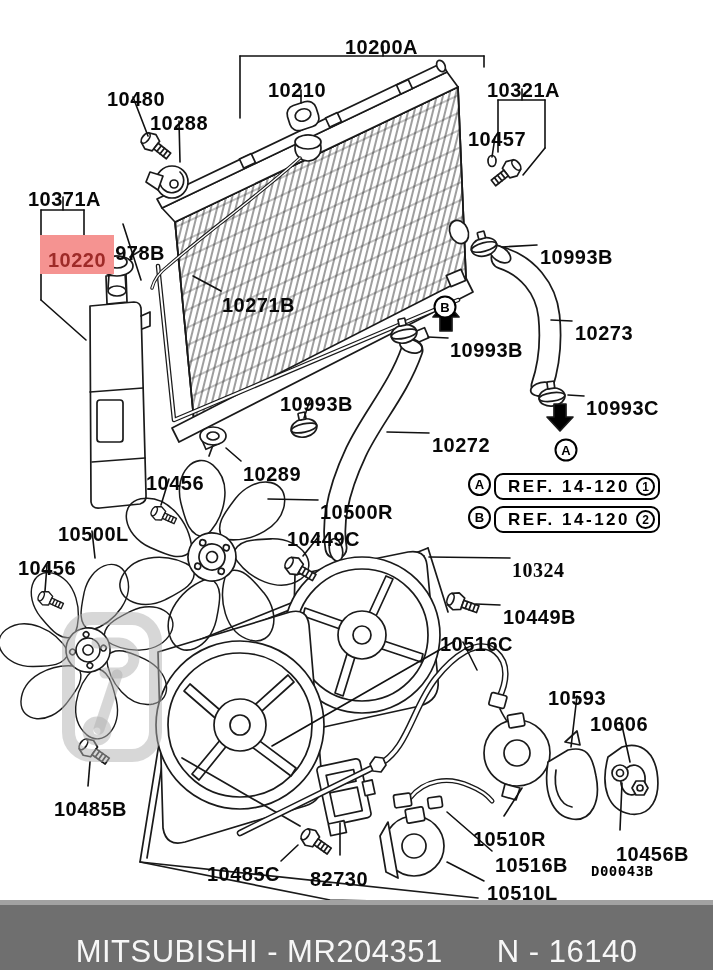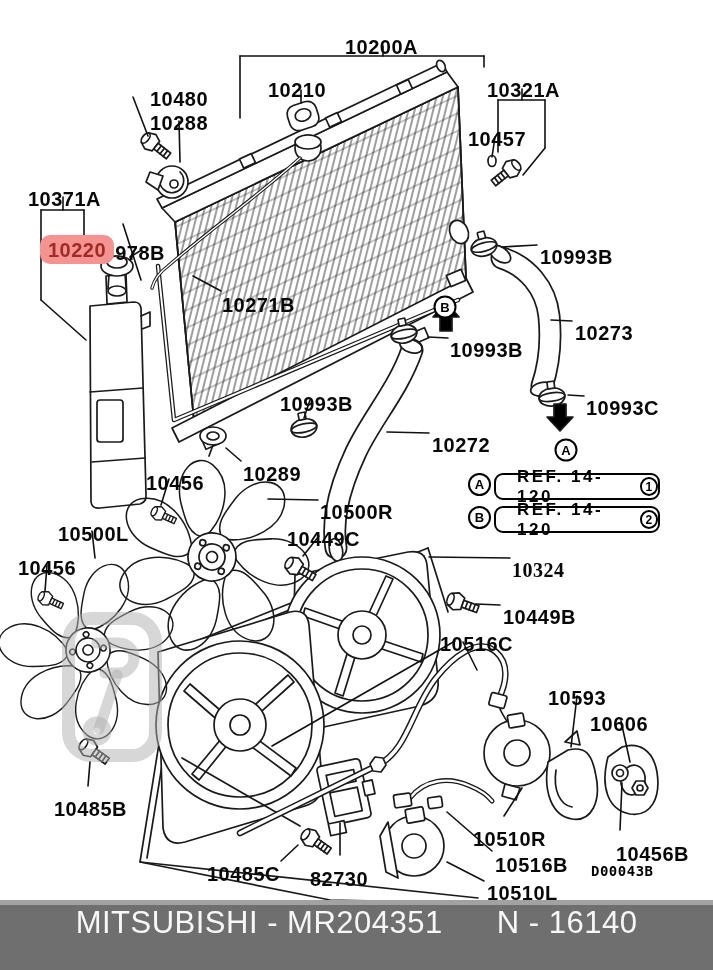--- a/index.html
+++ b/index.html
@@ -3,48 +3,48 @@
 <meta charset="utf-8">
 <style>
   html,body{margin:0;padding:0;background:#fff;}
   #stage{position:relative;width:713px;height:970px;background:#fff;overflow:hidden;
          font-family:"Liberation Sans",sans-serif;}
   #art,#leaders{position:absolute;left:0;top:0;pointer-events:none;}
   #labels{position:absolute;left:0;top:12px;width:713px;height:970px;pointer-events:none;}
   .part-label{position:absolute;font:700 20px "Liberation Sans",sans-serif;color:#080808;
               letter-spacing:.5px;white-space:nowrap;line-height:1;pointer-events:auto;}
   .part-label.highlight{background:var(--hl-bg,#f59391);color:var(--hl-fg,#9e2b28);
-              padding:5px 8px 4px;border-radius:10px;margin-left:-8px;margin-top:-3px;}
+              padding:15px 8px 4px;border-radius:0;margin-left:-8px;margin-top:-3px;}
   .circle-marker{position:absolute;width:23px;height:23px;border:2.2px solid #000;border-radius:50%;
               box-sizing:border-box;display:flex;align-items:center;justify-content:center;
               font:700 13px "Liberation Sans",sans-serif;color:#000;background:#fff;
               transform:translate(-50%,-50%);pointer-events:auto;}
   
   #watermark{position:absolute;left:0;top:0;width:713px;height:970px;pointer-events:none;}
   #wm-logo{position:absolute;left:62px;top:612px;width:100px;height:150px;
            border:13px solid rgba(176,176,176,.5);border-radius:30px;box-sizing:border-box;}
   #wm-text{position:absolute;left:170px;top:600px;font:700 150px "Liberation Sans",sans-serif;
            letter-spacing:7px;color:rgba(185,185,185,.30);
            -webkit-text-stroke:3px rgba(168,168,168,.55);white-space:nowrap;}
   
   .ref-row{position:absolute;left:0;top:0;height:27px;}
   .ref-circ{position:absolute;width:23px;height:23px;border:2.2px solid #000;border-radius:50%;
            box-sizing:border-box;display:flex;align-items:center;justify-content:center;
            font:700 13px "Liberation Sans",sans-serif;background:#fff;}
   .ref-box{position:absolute;left:26px;top:0;width:166px;height:27px;border:2.2px solid #000;
            border-radius:9px;box-sizing:border-box;display:flex;align-items:center;background:#fff;}
-  .ref-box .ref-text{font:700 17px "Liberation Sans",sans-serif;letter-spacing:2.5px;padding-left:21px;}
+  .ref-box .ref-text{font:700 17px "Liberation Sans",sans-serif;letter-spacing:2.5px;padding-left:12px;}
   .ref-box .ref-num{margin-left:6px;width:19px;height:19px;border:2px solid #000;border-radius:50%;
            box-sizing:border-box;display:flex;align-items:center;justify-content:center;
            font:700 12px "Liberation Sans",sans-serif;}
   #diagram-code{position:absolute;left:591px;top:863px;font:700 14px "DejaVu Sans Mono",monospace;
            color:#000;letter-spacing:.5px;}
   
   #footer{position:absolute;left:0;top:900px;width:713px;height:70px;background:#6f6f6f;
-          border-top:5px solid #a2a2a2;box-sizing:border-box;display:flex;align-items:flex-start;
+          border-top:5px solid #a2a2a2;box-sizing:border-box;display:flex;align-items:flex-end;
           justify-content:center;gap:54px;}
   #footer span{font:400 31px "Liberation Sans",sans-serif;color:#f7f7f7;letter-spacing:.5px;}
 </style>
 </head>
 <body>
 
 <div id="stage">
 
   <svg id="art" width="713" height="970" viewBox="0 0 713 970">
     <defs>
@@ -336,21 +336,21 @@
         <line x1="340" y1="855" x2="340" y2="823"></line>
         <line x1="620" y1="830" x2="622" y2="783"></line>
       </g>
   </svg>
 
   <div id="labels">
       <div class="part-label" style="left: 345px; top: 25px;">10200A</div>
       <div class="part-label" style="left: 268px; top: 68px;">10210</div>
       <div class="part-label" style="left: 487px; top: 68px;">10321A</div>
       <div class="part-label" style="left: 468px; top: 117px;">10457</div>
-      <div class="part-label" style="left: 107px; top: 77px; margin-left: 43px;">10480</div>
+      <div class="part-label" style="left: 107px; top: 77px;">10480</div>
       <div class="part-label" style="left: 150px; top: 101px;">10288</div>
       <div class="part-label" style="left: 28px; top: 177px;">10371A</div>
       <div class="part-label" style="left: 92px; top: 203px; margin-top: 28px;">10978B</div>
       <div class="part-label highlight" style="left: 48px; top: 226px;">10220</div>
       <div class="part-label" style="left: 222px; top: 283px;">10271B</div>
       <div class="part-label" style="left: 540px; top: 235px;">10993B</div>
       <div class="part-label" style="left: 575px; top: 311px;">10273</div>
       <div class="part-label" style="left: 586px; top: 386px;">10993C</div>
       <div class="part-label" style="left: 450px; top: 328px;">10993B</div>
       <div class="part-label" style="left: 432px; top: 423px;">10272</div>

